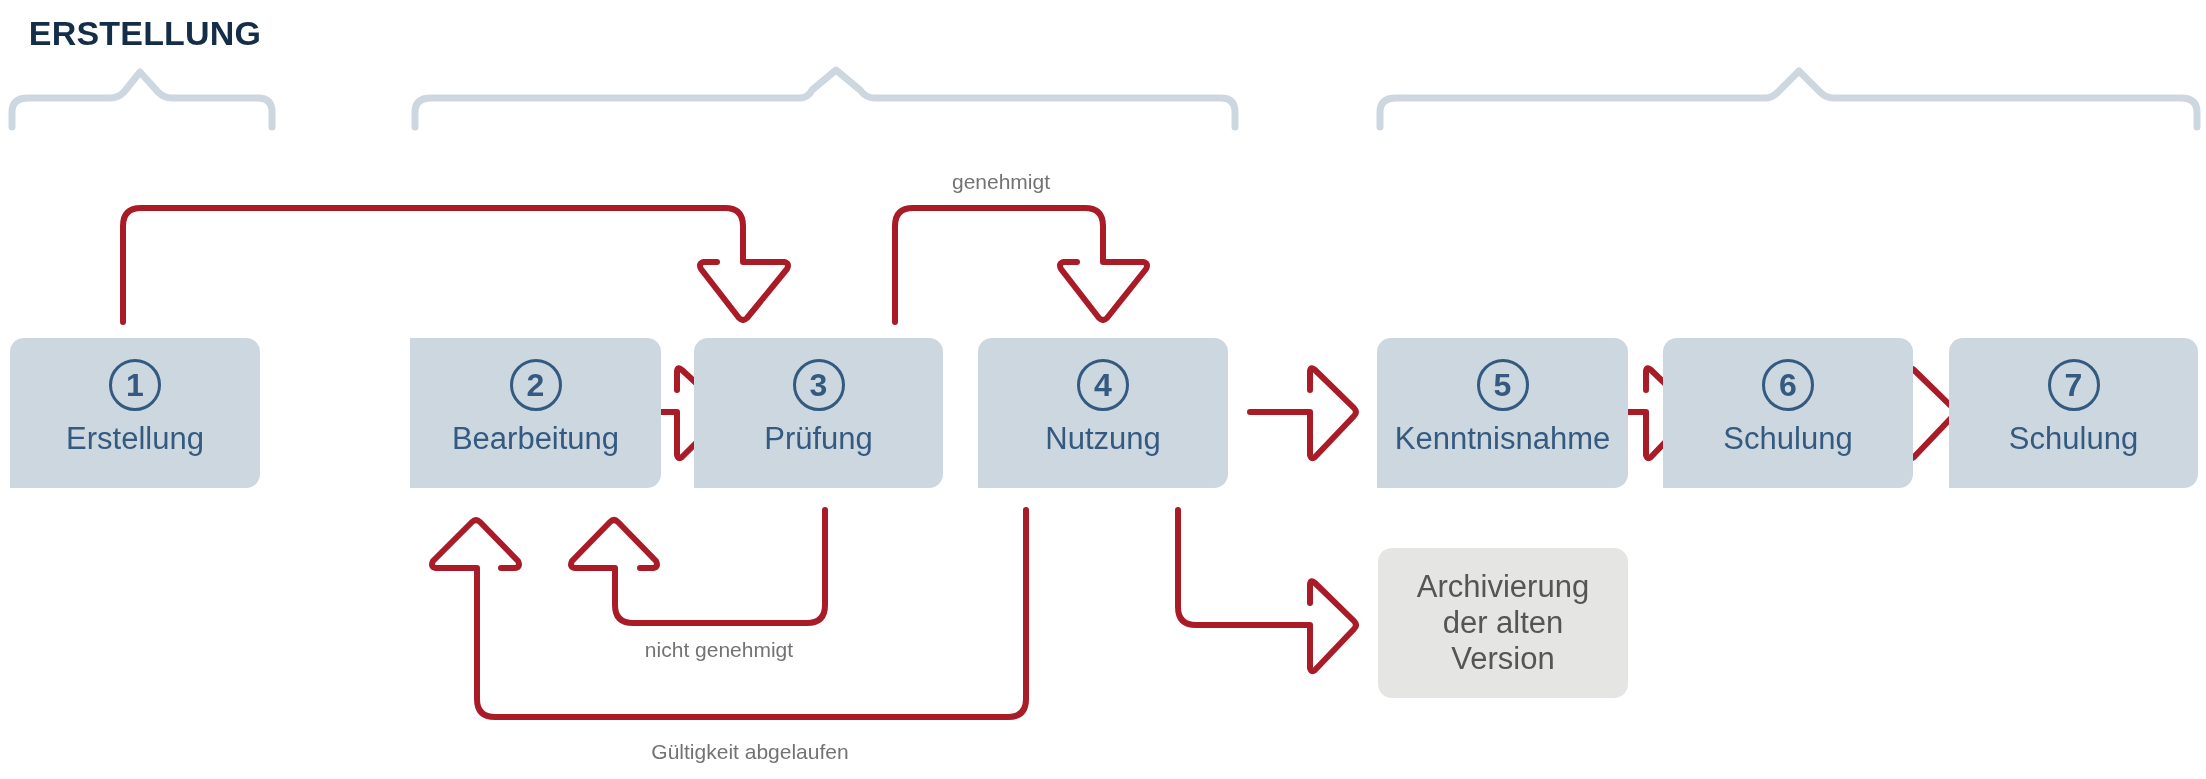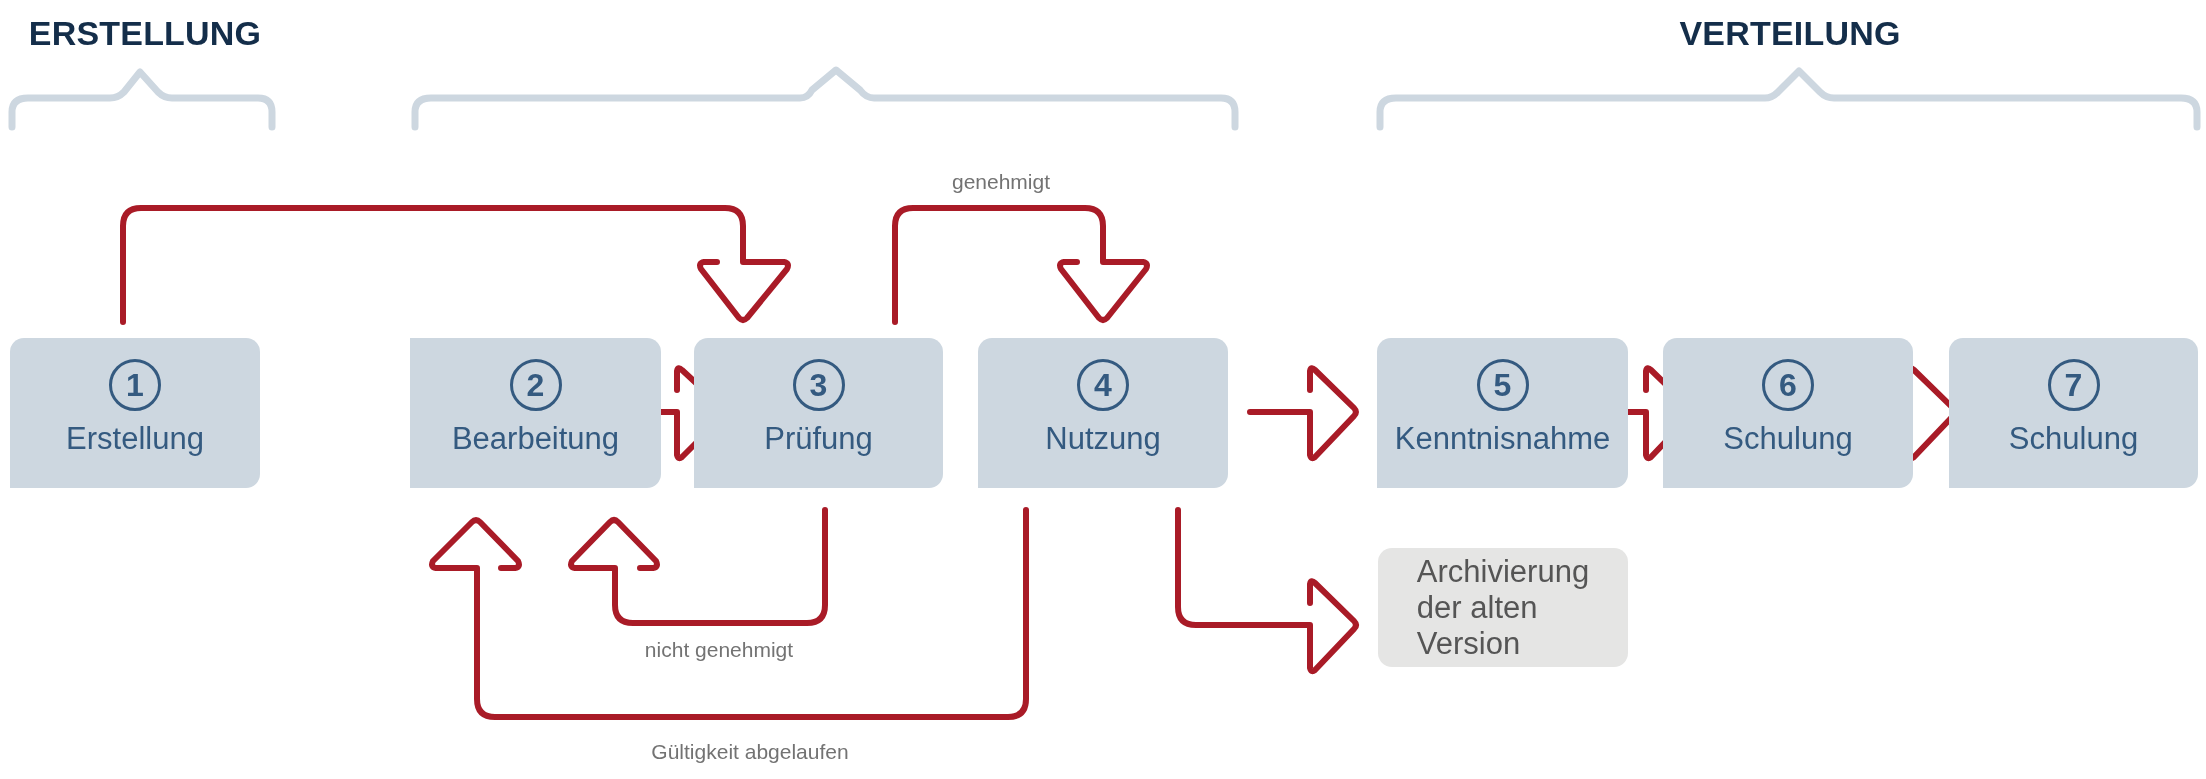--- a/index.html
+++ b/index.html
@@ -9,23 +9,23 @@
     svg.wires { position: absolute; left: 0; top: 0; width: 2206px; height: 779px; }
     .section-title { position: absolute; top: 14px; font-family: "Liberation Sans", sans-serif;
       font-weight: bold; font-size: 34px; color: #142e4a; letter-spacing: 0.2px; white-space: nowrap;
       transform: translateX(-50%); }
     .step { position: absolute; top: 338px; height: 150px; background: #cdd7e0; color: #345a80;
       display: flex; flex-direction: column; align-items: center; justify-content: flex-start; }
     .step .num { margin-top: 21px; width: 52px; height: 52px; border: 3px solid #345a80; border-radius: 50%;
       box-sizing: border-box; display: flex; align-items: center; justify-content: center;
       font-weight: bold; font-size: 32px; color: #345a80; }
     .step .label { margin-top: 10px; font-size: 31px; color: #345a80; white-space: nowrap; }
-    .archive { position: absolute; left: 1378px; top: 548px; width: 250px; height: 119px;
+    .archive { position: absolute; left: 1378px; top: 548px; width: 250px; height: 150px;
       background: #e5e5e4; border-radius: 14px; color: #555555; font-size: 31px; line-height: 36px;
-      display: flex; align-items: center; justify-content: center; }
+      display: flex; align-items: center; justify-content: center; text-align: center; }
     .archive span { display: block; }
     .edge-label { position: absolute; font-size: 21px; color: #737373; white-space: nowrap;
       transform: translateX(-50%); }
   </style>
 </head>
 <body>
 
 <div class="stage">
 
   <svg class="wires" viewBox="0 0 2206 779">
@@ -42,21 +42,20 @@
       <path d="M825 510 L825 605 Q825 623 807 623 L633 623 Q615 623 615 605 L615 568 L575 568 Q569 567 572 561 L610 522 Q614 518 618 522 L656 561 Q659 567 653 568 L640 568"></path>
       <path d="M1026 510 L1026 699 Q1026 717 1008 717 L495 717 Q477 717 477 699 L477 568 L436 568 Q430 567 433 561 L472 522 Q476 518 480 522 L518 561 Q521 567 515 568 L501 568"></path>
       <path d="M1250 412 L1310 412 L1310 455 Q1311 460 1315 457 L1354 416 Q1358 412 1354 408 L1315 370 Q1311 366 1310 371 L1310 390"></path>
       <path d="M1178 510 L1178 607 Q1178 625 1196 625 L1310 625 L1310 668 Q1311 673 1315 670 L1354 629 Q1358 625 1354 621 L1315 583 Q1311 579 1310 584 L1310 603"></path>
       <path d="M1590 412 L1646 412 L1646 455 Q1647 460 1651 457 L1690 416 Q1694 412 1690 408 L1651 370 Q1647 366 1646 371 L1646 390"></path>
       <path d="M1872 412 L1909 412 L1909 455 Q1910 460 1914 457 L1953 416 Q1957 412 1953 408 L1914 370 Q1910 366 1909 371 L1909 390"></path>
     </g>
   </svg>
 
   <div class="section-title" style="left:145px;">ERSTELLUNG</div>
-  <div class="section-title" style="left:1790px;">VERTEILUNG</div>
 
   <div class="step" style="left:10px; width:250px; border-radius:14px 14px 14px 0;">
     <div class="num">1</div>
     <div class="label">Erstellung</div>
   </div>
   <div class="step" style="left:410px; width:251px; border-radius:0 14px 14px 0;">
     <div class="num">2</div>
     <div class="label">Bearbeitung</div>
   </div>
   <div class="step" style="left:694px; width:249px; border-radius:14px 14px 14px 0;">

